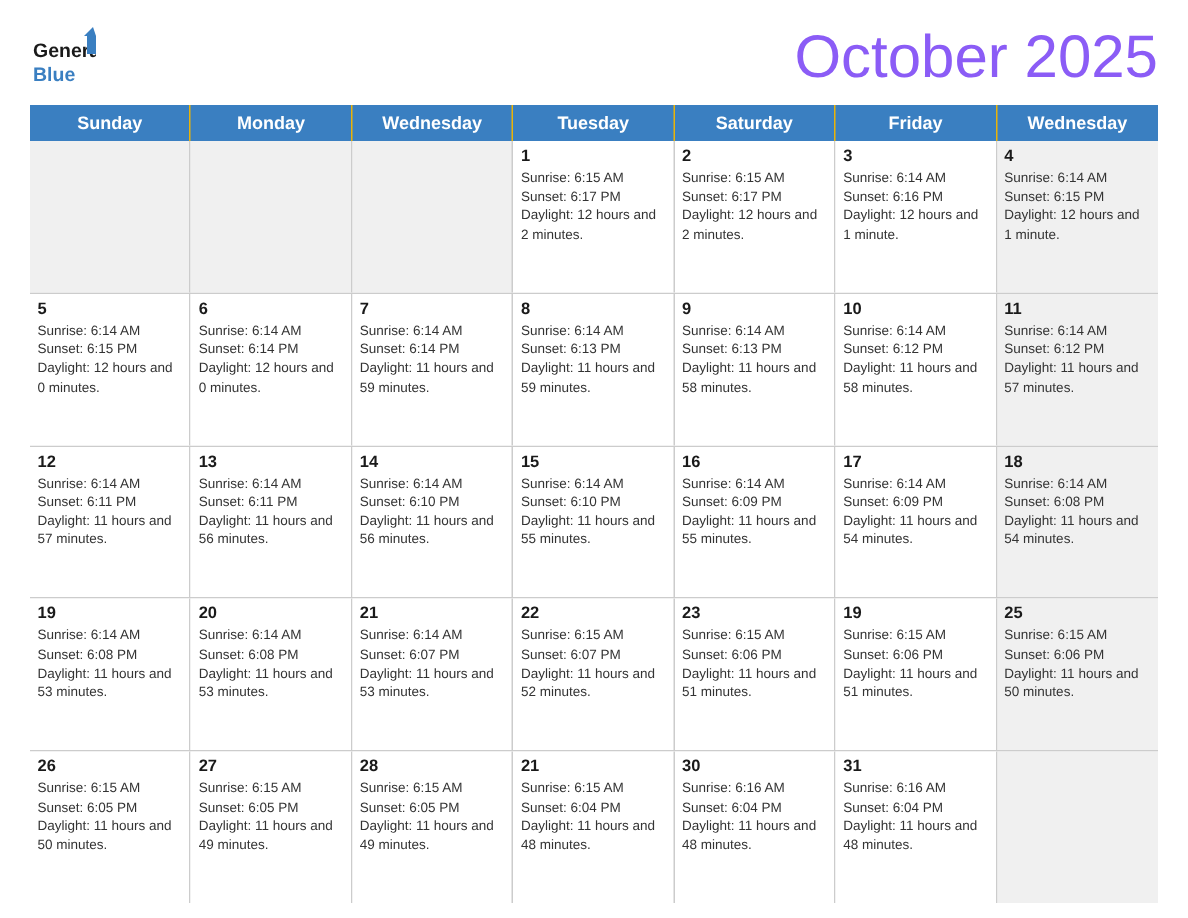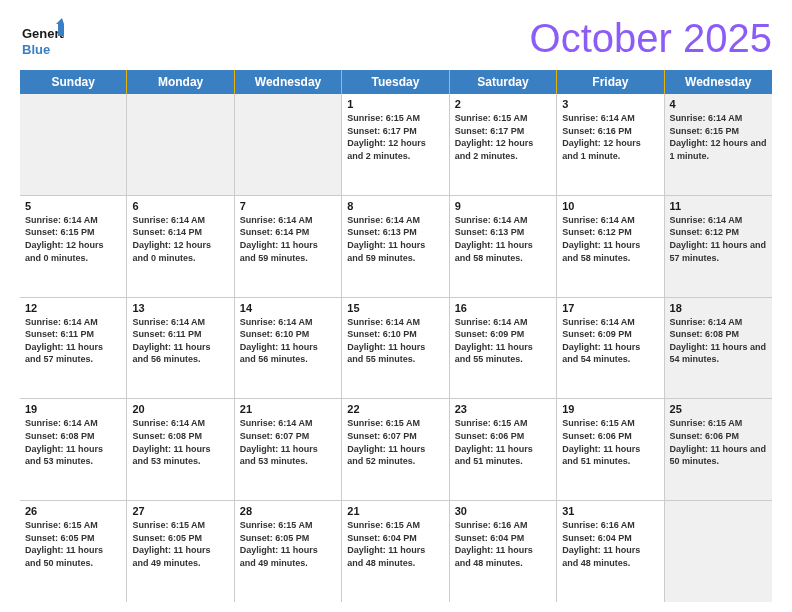--- a/index.html
+++ b/index.html
@@ -82,21 +82,20 @@
     .day-num {
       font-size: 11px;
       font-weight: bold;
       color: #1a1a1a;
       margin-bottom: 2px;
     }
     .cell-text {
       font-size: 9px;
       color: #333;
       line-height: 1.4;
-      font-weight: bold;
     }
     .logo-wrapper {
       display: flex;
       align-items: center;
       gap: 4px;
     }
   </style>
 </head>
 <body>
 

